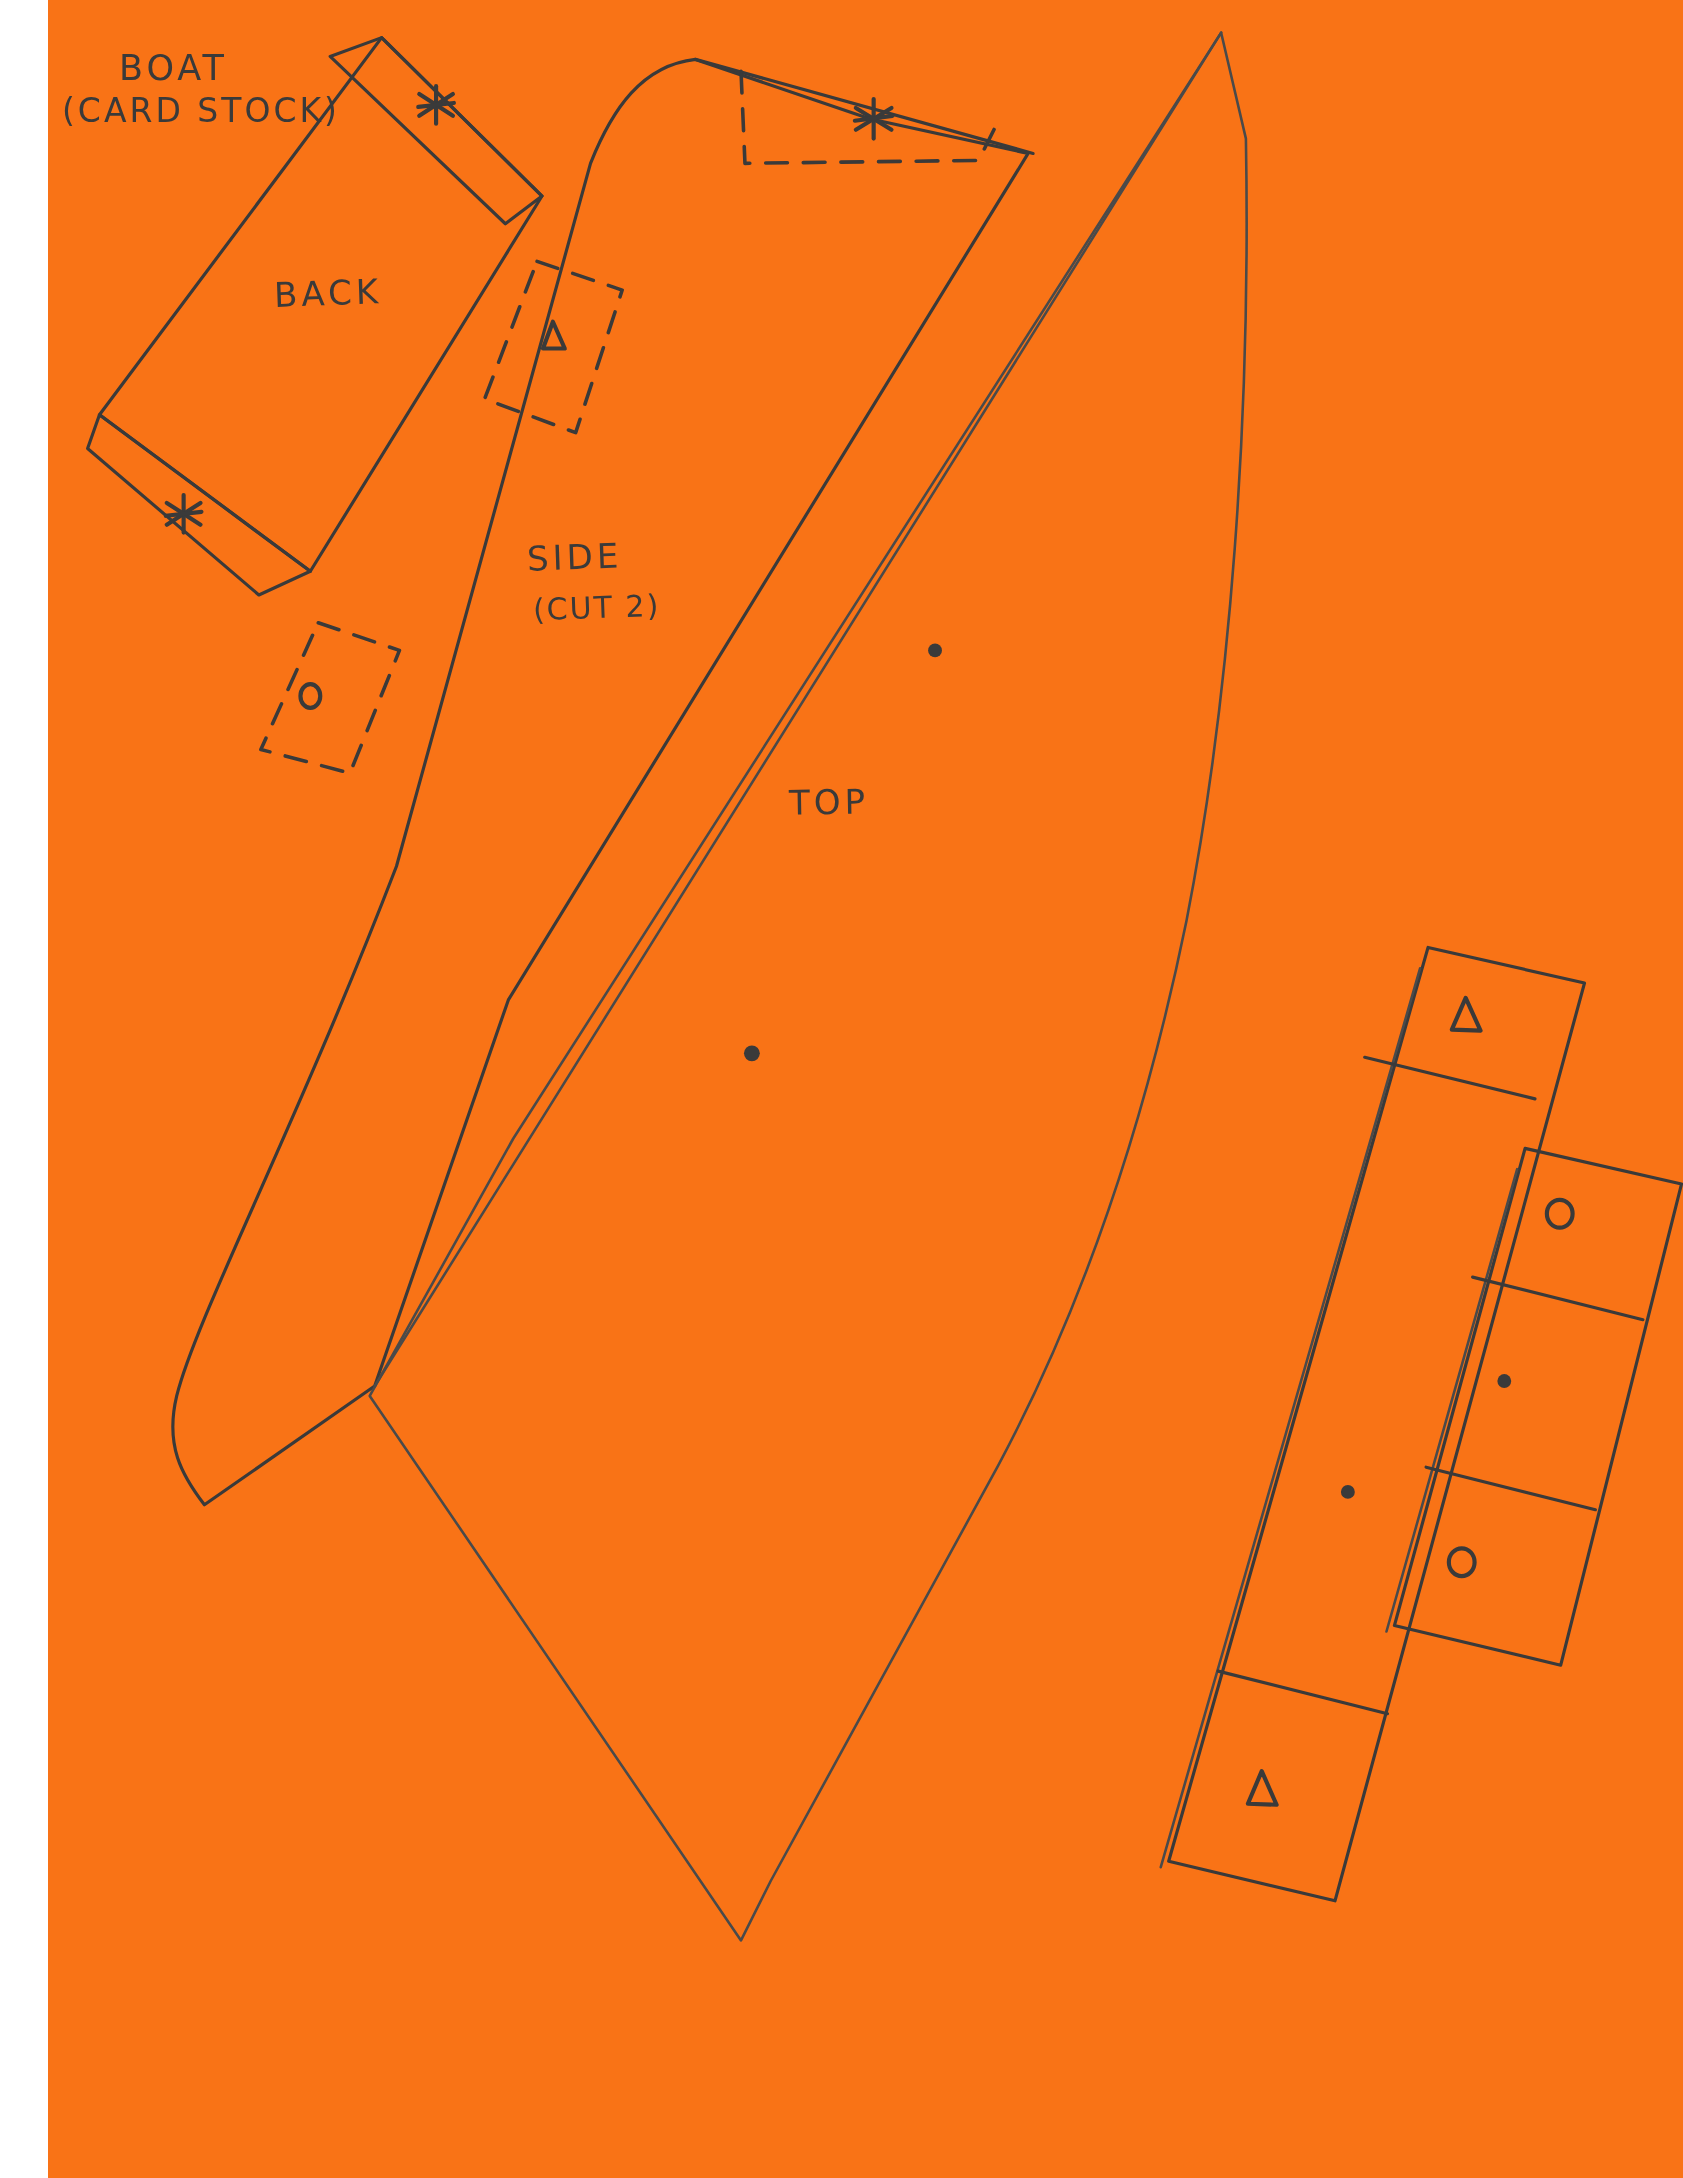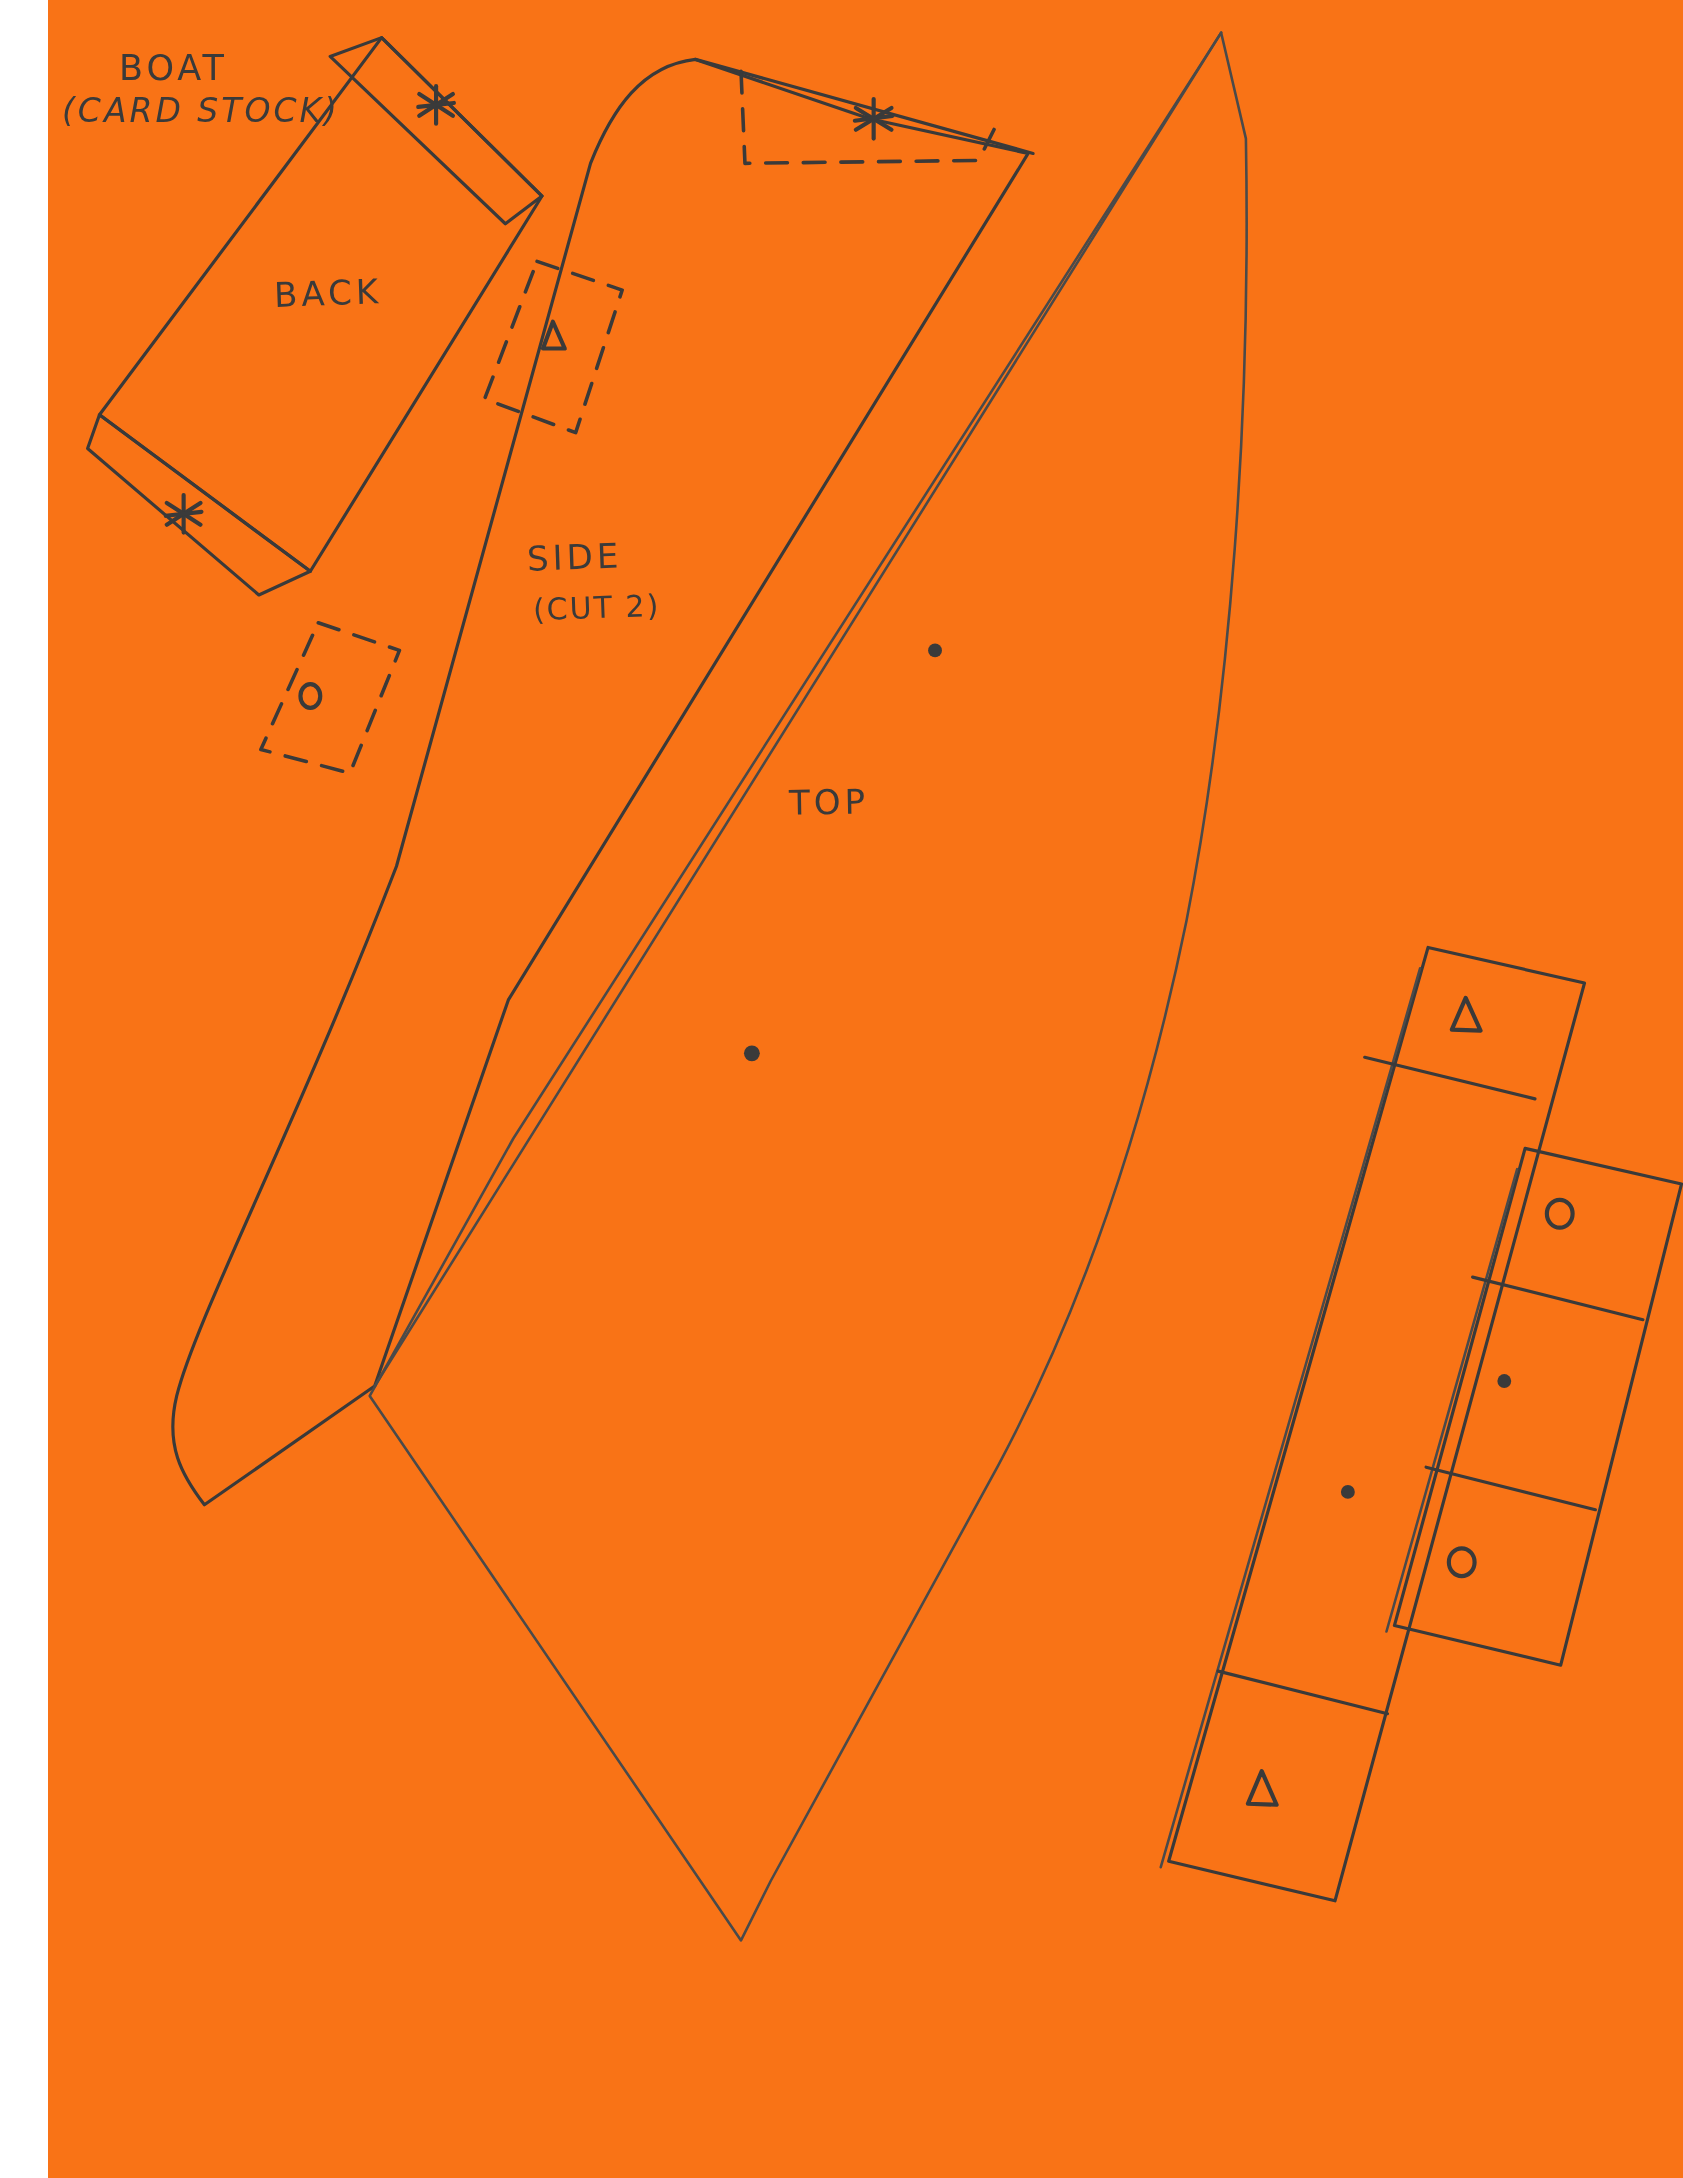--- a/index.html
+++ b/index.html
@@ -18,21 +18,21 @@
   .dot{fill:#3a3a3a;stroke:none;}
   .hand{
     position:absolute;
     font-family:"DejaVu Sans", sans-serif;
     color:#3a3a3a;
     letter-spacing:2px;
     white-space:nowrap;
     font-weight:400;
   }
   #title-boat{left:71px;top:48px;font-size:35px;letter-spacing:4px;}
-  #title-stock{left:14px;top:91px;font-size:33px;letter-spacing:3px;font-style:italic;}
+  #title-stock{left:14px;top:91px;font-size:33px;letter-spacing:3px;}
   #label-back{left:226px;top:273px;font-size:34px;letter-spacing:4px;transform:rotate(-2deg);}
   #label-side{left:479px;top:537px;font-size:34px;letter-spacing:4px;transform:rotate(-2deg);}
   #label-cut2{left:485px;top:590px;font-size:30px;letter-spacing:2px;transform:rotate(-2deg);}
   #label-top{left:741px;top:782px;font-size:34px;letter-spacing:4px;transform:rotate(-1deg);}
 </style>
 </head>
 <body>
 
 <div id="sheet">
 

